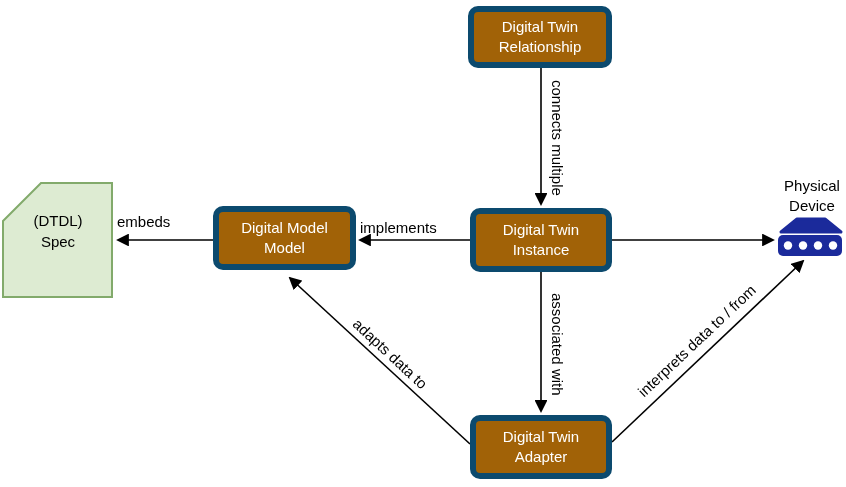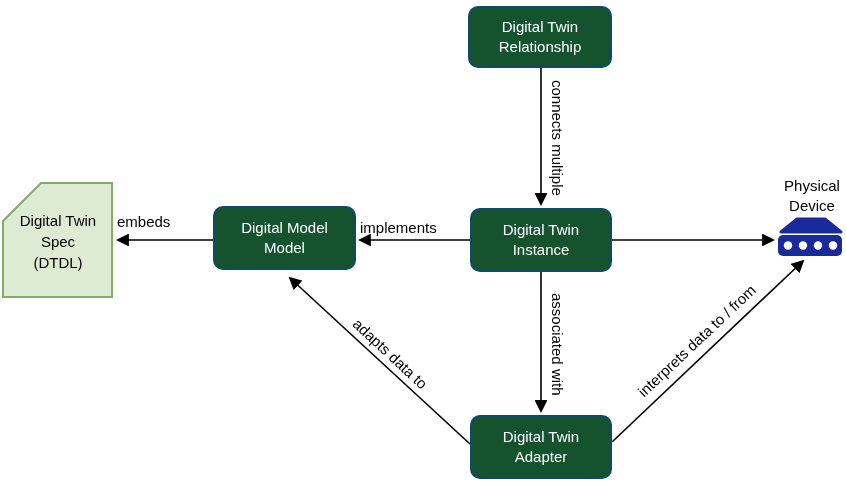--- a/index.html
+++ b/index.html
@@ -11,22 +11,22 @@
     font-family: "Liberation Sans", "DejaVu Sans", sans-serif;
     overflow: hidden;
   }
   .layer {
     position: absolute;
     left: 0; top: 0;
     width: 846px; height: 487px;
   }
   .node {
     position: absolute;
-    background: #14532d;
-    border: 2px solid #0c4a6e;
+    background: #a16207;
+    border: 6px solid #0c4a6e;
     border-radius: 10px;
     display: flex;
     align-items: center;
     justify-content: center;
     box-sizing: border-box;
     z-index: 2;
   }
   .node .node-label {
     display: block;
     width: 104px;
@@ -132,23 +132,22 @@
 
   <div class="node node-model">
     <span class="node-label">Digital Model Model</span>
   </div>
 
   <div class="node node-adapter">
     <span class="node-label">Digital Twin Adapter</span>
   </div>
 
   <div class="spec-text">
-    <span style="display:block">Digital Twin</span>
+    <span style="display:block">(DTDL)</span>
     <span style="display:block">Spec</span>
-    <span style="display:block">(DTDL)</span>
   </div>
 
   <div class="device-label">
     <span>Physical Device</span>
   </div>
 
   <div class="edge-label label-vertical label-connects">connects multiple</div>
 
   <div class="edge-label h label-implements">implements</div>
 

